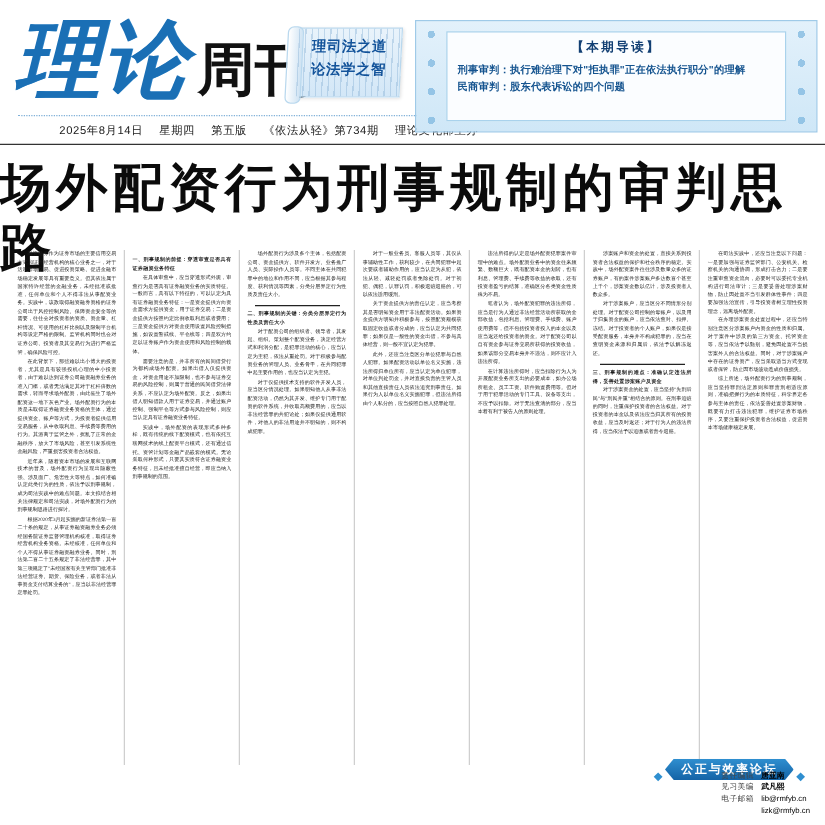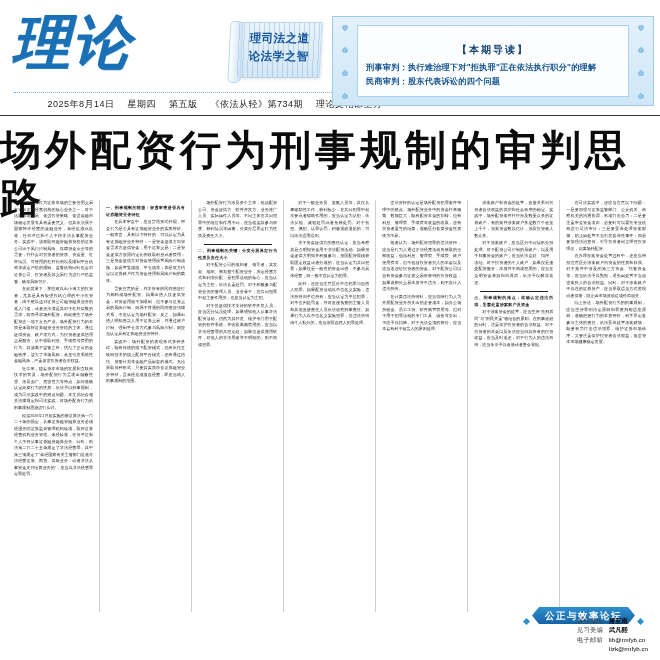--- a/index.html
+++ b/index.html
@@ -8,21 +8,21 @@
     background: #ffffff;
     font-family: "Liberation Serif", "DejaVu Serif", serif;
     overflow: hidden;
   }
   .page { position: relative; width: 660px; height: 660px; background:#fff; }
 
   
   .masthead { position: relative; height: 112px; width: 660px; }
   .logo-block { position: absolute; left: 12px; top: 14px; display: flex; align-items: flex-end; }
   .logo-cn {
-    font-size: 58px; font-weight: bold; letter-spacing: 2px;
+    font-size: 68px; font-weight: bold; letter-spacing: 2px;
     color: #1a6fb5;
     font-family: "Liberation Serif", "DejaVu Serif", serif;
     font-style: italic;
     line-height: 1;
     text-shadow: 0.5px 0.5px 0 #2e84c8;
   }
   .logo-cn2 {
     font-size: 46px; font-weight: bold; color: #111;
     font-family: "Liberation Serif","DejaVu Serif",serif;
     line-height: 1; margin-left: 6px; margin-bottom: 3px;
@@ -79,21 +79,21 @@
       radial-gradient(circle at 50% 12%, #7fb8e0 0 3px, transparent 3px),
       radial-gradient(circle at 50% 38%, #7fb8e0 0 3px, transparent 3px),
       radial-gradient(circle at 50% 64%, #7fb8e0 0 3px, transparent 3px),
       radial-gradient(circle at 50% 90%, #7fb8e0 0 3px, transparent 3px);
     opacity:.75;
   }
   .toc-orn.left { left: 1px; }
   .toc-orn.right { right: 1px; }
   .toc-inner {
     position:absolute; left: 24px; right: 24px; top: 8px; bottom: 8px;
-    background: #fbfdff; border: 1px solid #a9d2ec; padding: 17px 8px 4px;
+    background: #fbfdff; border: 1px solid #a9d2ec; padding: 5px 8px 4px;
   }
   .toc-title {
     text-align:center; font-size: 10px; color:#123f73; font-weight:bold;
     letter-spacing: 2px; margin-bottom: 4px;
   }
   .toc-line {
     font-size: 8.2px; color:#14538f; line-height: 1.65; letter-spacing:.2px;
     white-space: nowrap; overflow:hidden;
     font-family:"Liberation Sans", sans-serif; font-weight:bold;
   }
@@ -165,20 +165,21 @@
   .footer-mail { color:#000; }
 </style>
 </head>
 <body>
 
 <div class="page">
 
   <div class="masthead">
     <div class="logo-block">
       <span class="logo-cn">理论</span>
+      <span class="logo-cn2">周刊</span>
     </div>
 
     <div class="scroll">
       <div class="scroll-lines"></div>
       <div class="slogan">
         <div>理司法之道</div>
         <div>论法学之智</div>
       </div>
     </div>
 

